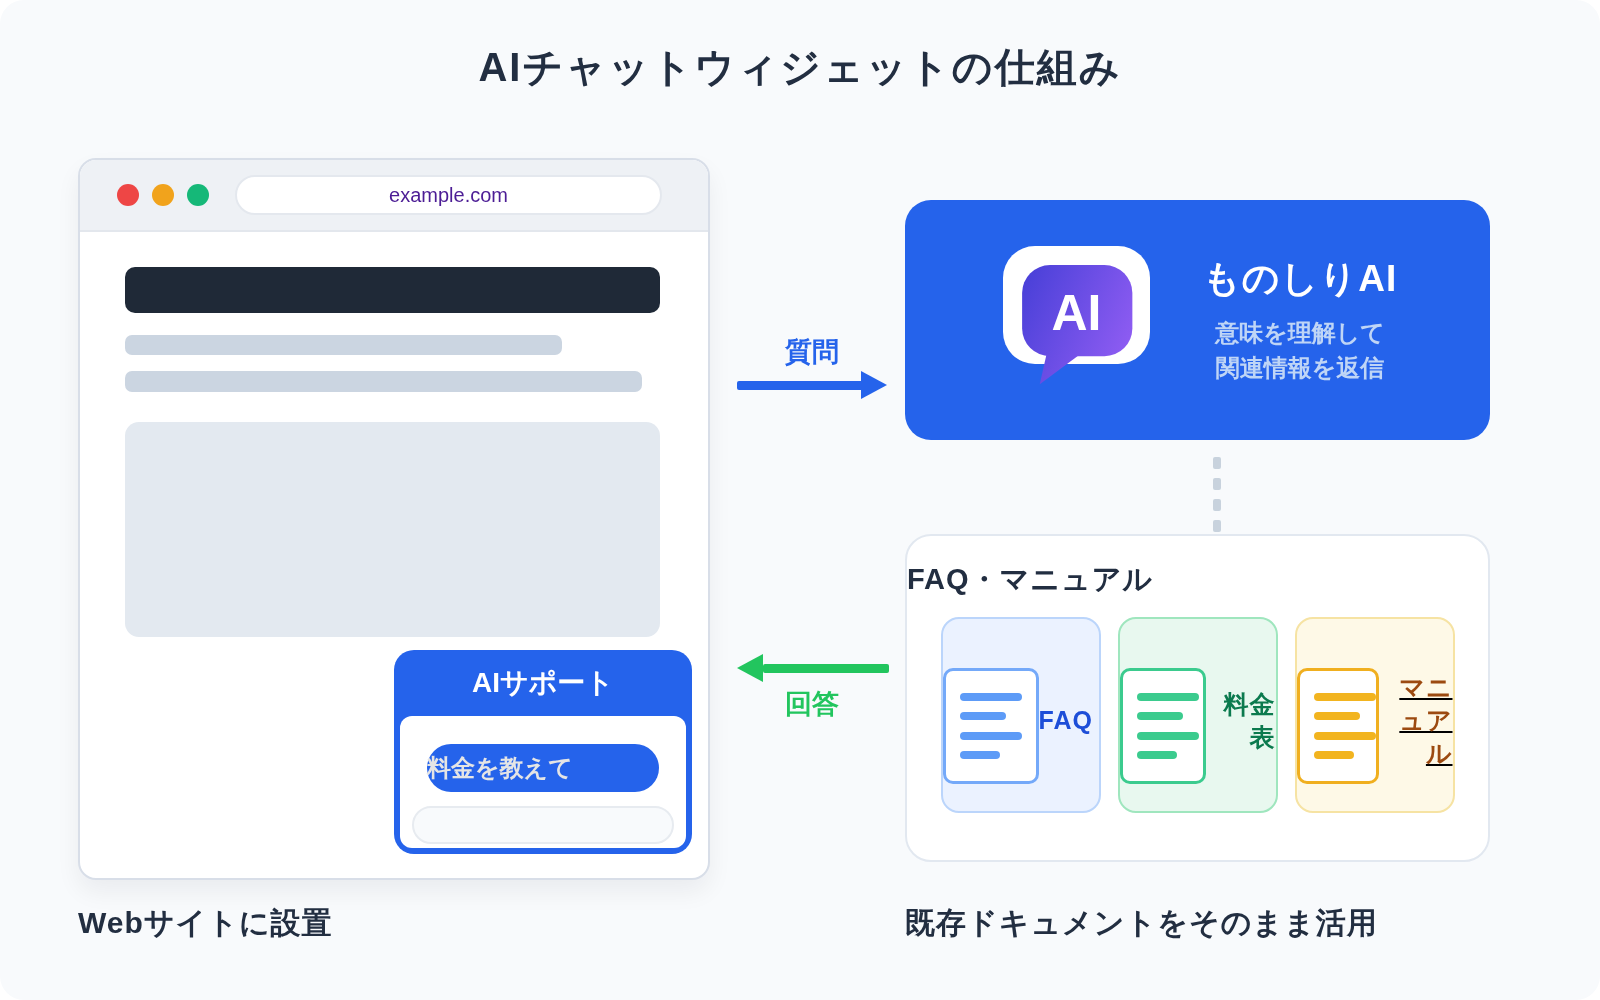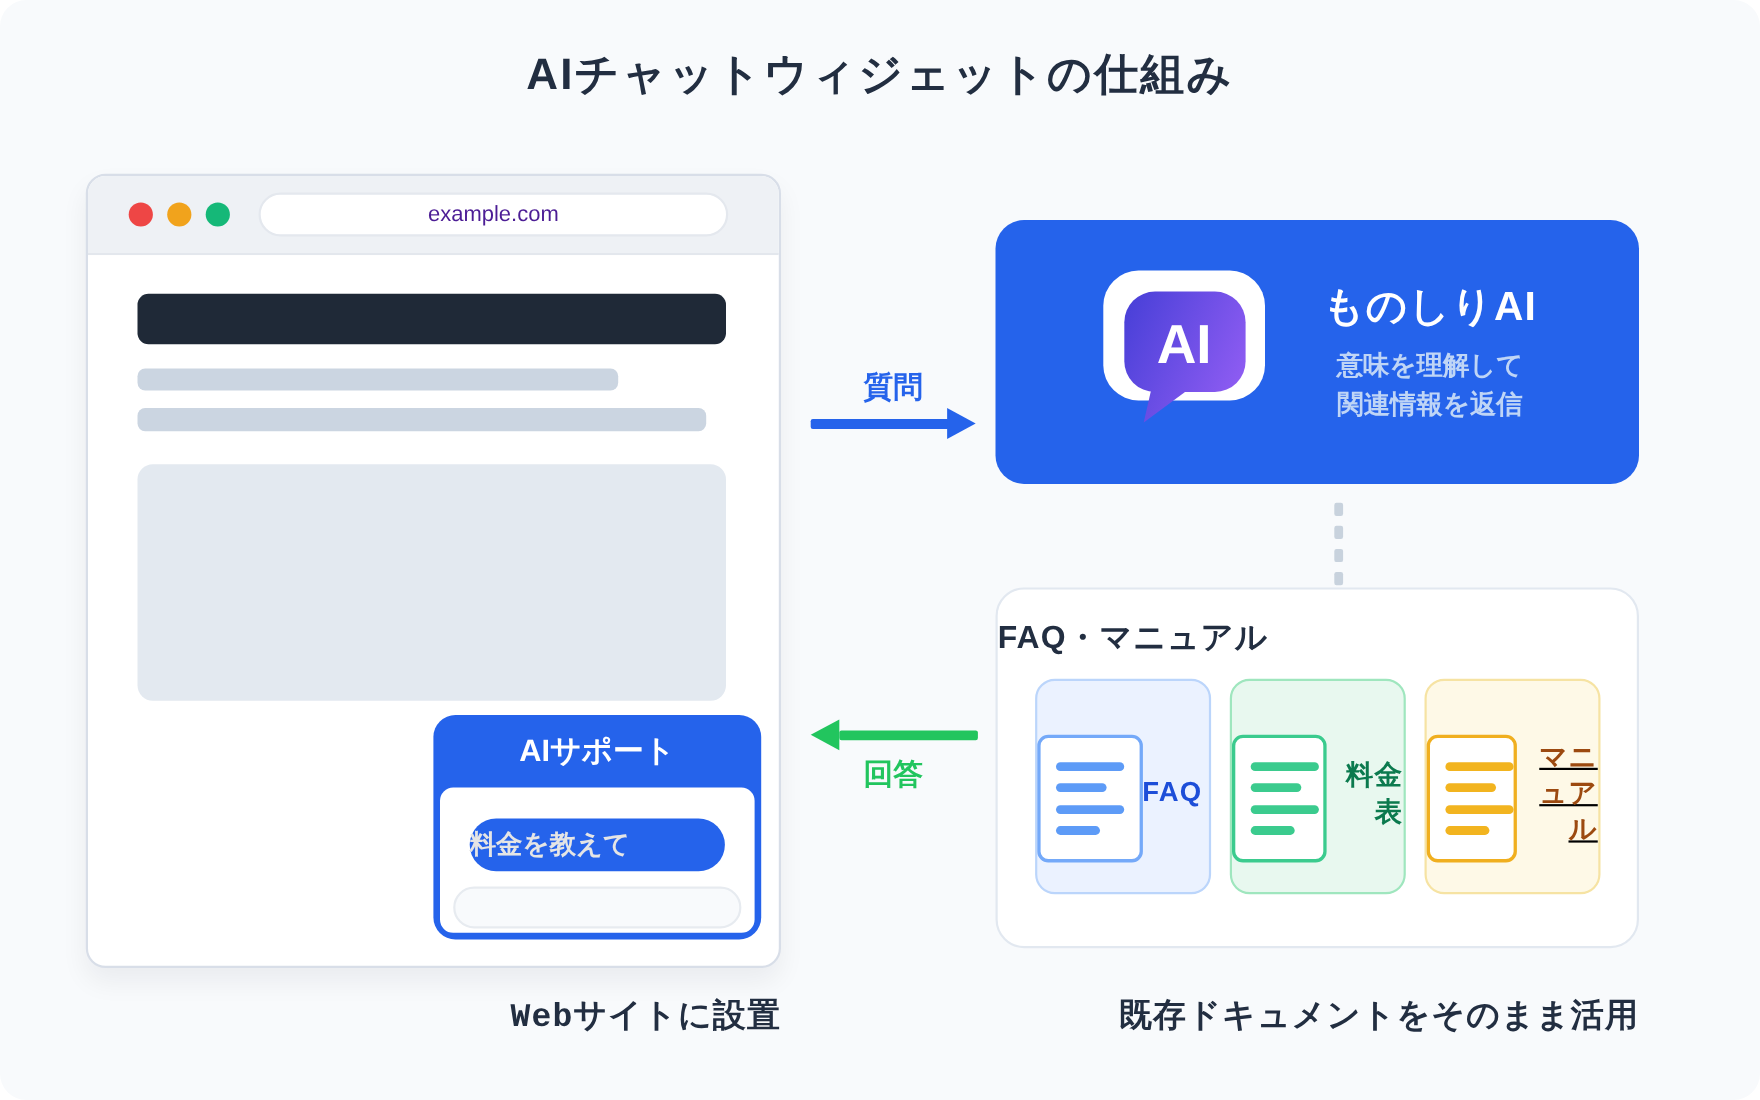--- a/index.html
+++ b/index.html
@@ -28,21 +28,21 @@
 
   
   .chat-widget{position:absolute;left:314px;top:490px;width:298px;height:204px;background:#2563EB;border-radius:20px;}
   .chat-widget-header{height:66px;line-height:66px;text-align:center;color:#ffffff;font-size:28px;font-weight:800;border-radius:10px;}
   .chat-widget-body{position:absolute;left:6px;right:6px;top:66px;bottom:6px;background:#ffffff;border-radius:12px;}
   .chat-pill{position:absolute;left:50%;transform:translateX(-50%);top:28px;width:232px;height:48px;background:#2563EB;
     border-radius:24px;color:#e5e5e5;font-size:24px;font-weight:800;text-align:left;line-height:48px;}
   .chat-input{position:absolute;left:50%;transform:translateX(-50%);top:90px;width:262px;height:38px;background:#F8FAFC;
     border:2px solid #E7EBF0;border-radius:20px;box-sizing:border-box;}
 
-  .caption{position:absolute;top:903px;font-size:30px;font-weight:800;color:#222E41;text-align:right;letter-spacing:1px;font-family:Liberation Mono, monospace;}
+  .caption{position:absolute;top:903px;font-size:30px;font-weight:800;color:#222E41;text-align:left;letter-spacing:1px;}
   .caption-left{left:78px;width:632px;}
   .caption-right{left:905px;width:585px;}
 
   
   .q-label{position:absolute;left:737px;top:334px;width:150px;text-align:center;
     font-size:27px;font-weight:800;color:#2563EB;}
   .q-arrow{position:absolute;left:737px;top:381px;width:126px;height:9px;background:#2563EB;border-radius:2px;}
   .q-head{position:absolute;left:861px;top:371px;width:0;height:0;
     border-left:26px solid #2563EB;border-top:14px solid transparent;border-bottom:14px solid transparent;}
 

